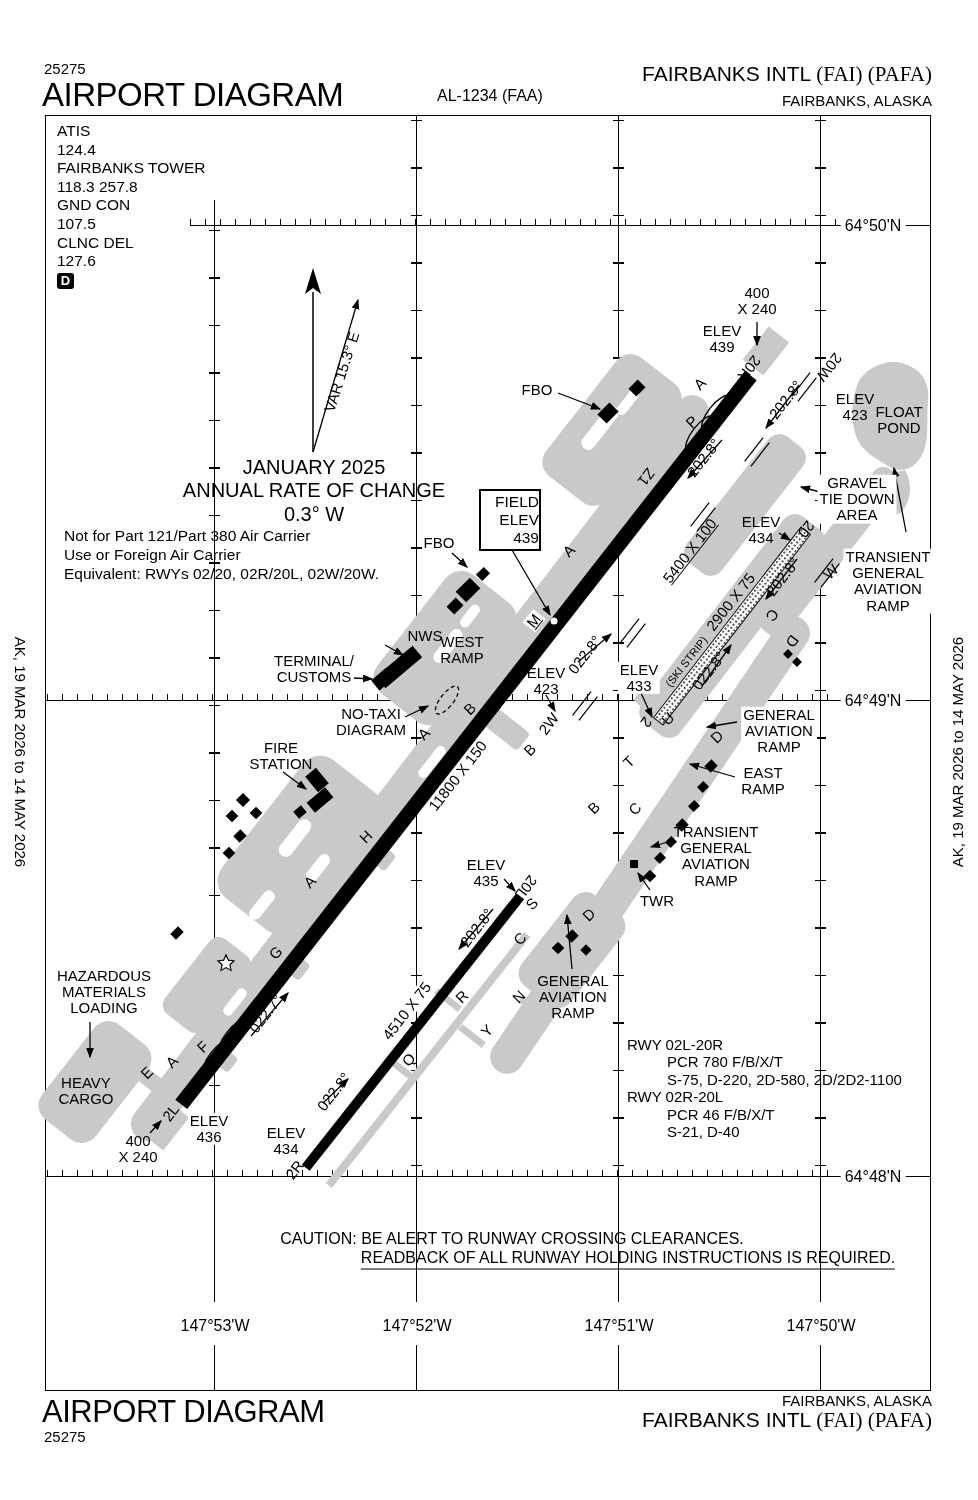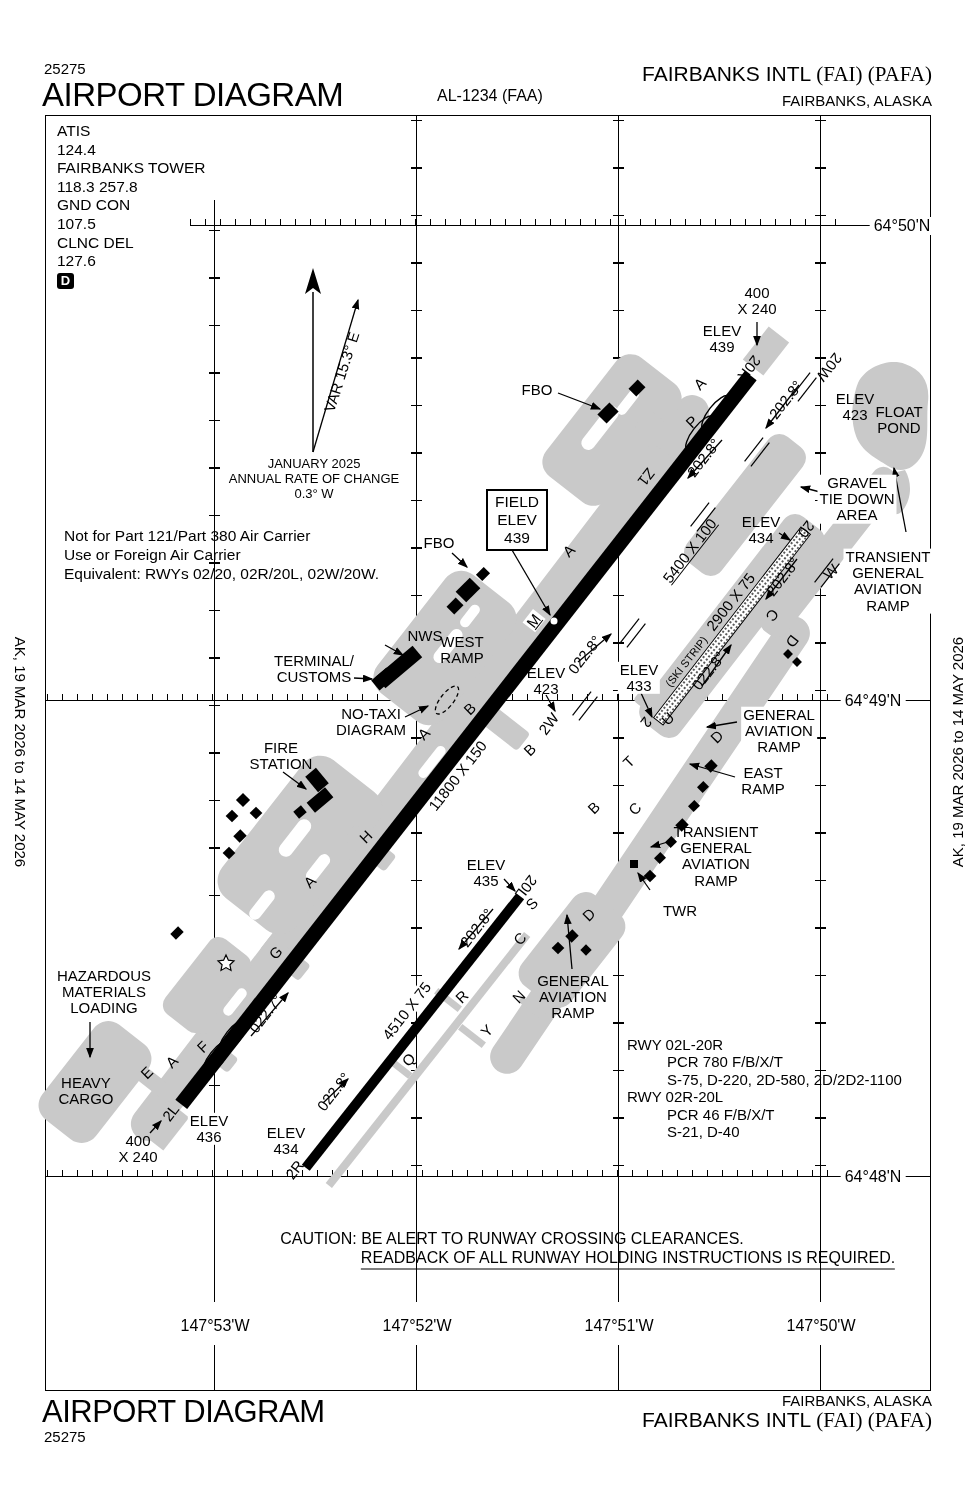--- a/index.html
+++ b/index.html
@@ -36,23 +36,23 @@
   #ski-strip{left:732px;top:626px;width:240px;height:11px;z-index:4;
      transform:translate(-50%,-50%) rotate(-52.3deg);
      background-color:#fff;background-image:radial-gradient(#555 .7px,transparent .95px);background-size:4px 4px;
      border:1.2px solid #000;}
   #overlay{left:0;top:0;z-index:6;pointer-events:none;}
   
   #comm{left:57px;top:122px;font-size:15.5px;line-height:1.2;z-index:7;}
   #atis-d{margin-top:2px;width:17px;height:16px;background:#000;color:#fff;font-size:13px;font-weight:bold;
      text-align:center;line-height:16px;border-radius:3px;}
   #notes{left:64px;top:527px;font-size:15.5px;line-height:1.22;z-index:7;}
-  #varblock{left:314px;top:456px;transform:translate(-50%,0);text-align:center;font-size:13px;line-height:1.17;z-index:7;white-space:nowrap;}
+  #varblock{left:314px;top:456px;transform:translate(-50%,0);text-align:center;font-size:20px;line-height:1.17;z-index:7;white-space:nowrap;}
   #fieldelev{left:479px;top:489px;width:58px;height:56px;border:2px solid #000;background:#fff;z-index:7;
-     text-align:center;font-size:15.5px;line-height:1.15;padding-top:2px;margin-left:7px;}
+     text-align:right;font-size:15.5px;line-height:1.15;padding-top:2px;}
   #rwy-data{left:627px;top:1036px;width:300px;font-size:15px;line-height:1.16;z-index:7;white-space:nowrap;}
   #caution1{left:512px;top:1239px;transform:translate(-50%,-50%);font-size:16px;z-index:7;white-space:nowrap;}
   #caution2{left:628px;top:1259px;transform:translate(-50%,-50%);font-size:16px;z-index:7;white-space:nowrap;
      border-bottom:1.6px solid #000;padding-bottom:2px;}
   
   .maplbl{position:absolute;font-size:15px;line-height:1.08;text-align:center;white-space:pre-line;z-index:7;}
   .maplbl.bg{background:#fff;padding:0 2px;}
   .maplbl.u{text-decoration:underline;}
   .gridlbl{position:absolute;font-size:16px;background:#fff;padding:0 4px;transform:translate(-50%,-50%);z-index:7;white-space:nowrap;}
   .ind1{padding-left:40px;}
@@ -359,21 +359,21 @@
       <div class="maplbl" style="left: 717px; top: 737px; transform: translate(-50%, -50%) rotate(-45deg);">D</div>
       <div class="maplbl bg" style="left: 779px; top: 731px; transform: translate(-50%, -50%) rotate(0deg);">GENERAL
 AVIATION
 RAMP</div>
       <div class="maplbl" style="left: 763px; top: 781px; transform: translate(-50%, -50%) rotate(0deg);">EAST
 RAMP</div>
       <div class="maplbl" style="left: 716px; top: 856px; transform: translate(-50%, -50%) rotate(0deg);">TRANSIENT
 GENERAL
 AVIATION
 RAMP</div>
-      <div class="maplbl" style="left: 680px; top: 901px; transform: translate(-50%, -50%) rotate(0deg); margin-top: 10px;">TWR</div>
+      <div class="maplbl" style="left: 657px; top: 901px; transform: translate(-50%, -50%) rotate(0deg);">TWR</div>
       <div class="maplbl" style="left: 281px; top: 756px; transform: translate(-50%, -50%) rotate(0deg);">FIRE
 STATION</div>
       <div class="maplbl" style="left: 366px; top: 837px; transform: translate(-50%, -50%) rotate(-45deg);">H</div>
       <div class="maplbl" style="left: 310px; top: 882px; transform: translate(-50%, -50%) rotate(-45deg);">A</div>
       <div class="maplbl" style="left: 276px; top: 953px; transform: translate(-50%, -50%) rotate(-45deg);">G</div>
       <div class="maplbl" style="left: 266px; top: 1014px; transform: translate(-50%, -50%) rotate(-52deg);">022.7°</div>
       <div class="maplbl" style="left: 104px; top: 992px; transform: translate(-50%, -50%) rotate(0deg);">HAZARDOUS
 MATERIALS
 LOADING</div>
       <div class="maplbl" style="left: 86px; top: 1091px; transform: translate(-50%, -50%) rotate(0deg);">HEAVY
@@ -398,21 +398,21 @@
       <div class="maplbl" style="left: 520px; top: 939px; transform: translate(-50%, -50%) rotate(-45deg);">C</div>
       <div class="maplbl" style="left: 589px; top: 915px; transform: translate(-50%, -50%) rotate(-45deg);">D</div>
       <div class="maplbl" style="left: 573px; top: 997px; transform: translate(-50%, -50%) rotate(0deg);">GENERAL
 AVIATION
 RAMP</div>
       <div class="maplbl" style="left: 519px; top: 997px; transform: translate(-50%, -50%) rotate(-45deg);">N</div>
       <div class="maplbl" style="left: 462px; top: 997px; transform: translate(-50%, -50%) rotate(-45deg);">R</div>
       <div class="maplbl" style="left: 487px; top: 1031px; transform: translate(-50%, -50%) rotate(-45deg);">Y</div>
       <div class="maplbl" style="left: 409px; top: 1060px; transform: translate(-50%, -50%) rotate(-45deg);">Q</div>
       <div class="maplbl bg" style="left: 407px; top: 1011px; transform: translate(-50%, -50%) rotate(-52deg);">4510 X 75</div>
-      <div class="gridlbl" style="left: 902px; top: 226px;">64°50'N</div>
+      <div class="gridlbl" style="left: 873px; top: 226px;">64°50'N</div>
       <div class="gridlbl" style="left: 873px; top: 701px;">64°49'N</div>
       <div class="gridlbl" style="left: 873px; top: 1177px;">64°48'N</div>
       <div class="gridlbl" style="left: 215px; top: 1326px;">147°53'W</div>
       <div class="gridlbl" style="left: 417px; top: 1326px;">147°52'W</div>
       <div class="gridlbl" style="left: 619px; top: 1326px;">147°51'W</div>
       <div class="gridlbl" style="left: 821px; top: 1326px;">147°50'W</div>
     </div>
 
   <div class="abs" id="ftr-city">FAIRBANKS, ALASKA</div>
   <div class="abs" id="ftr-airport">

